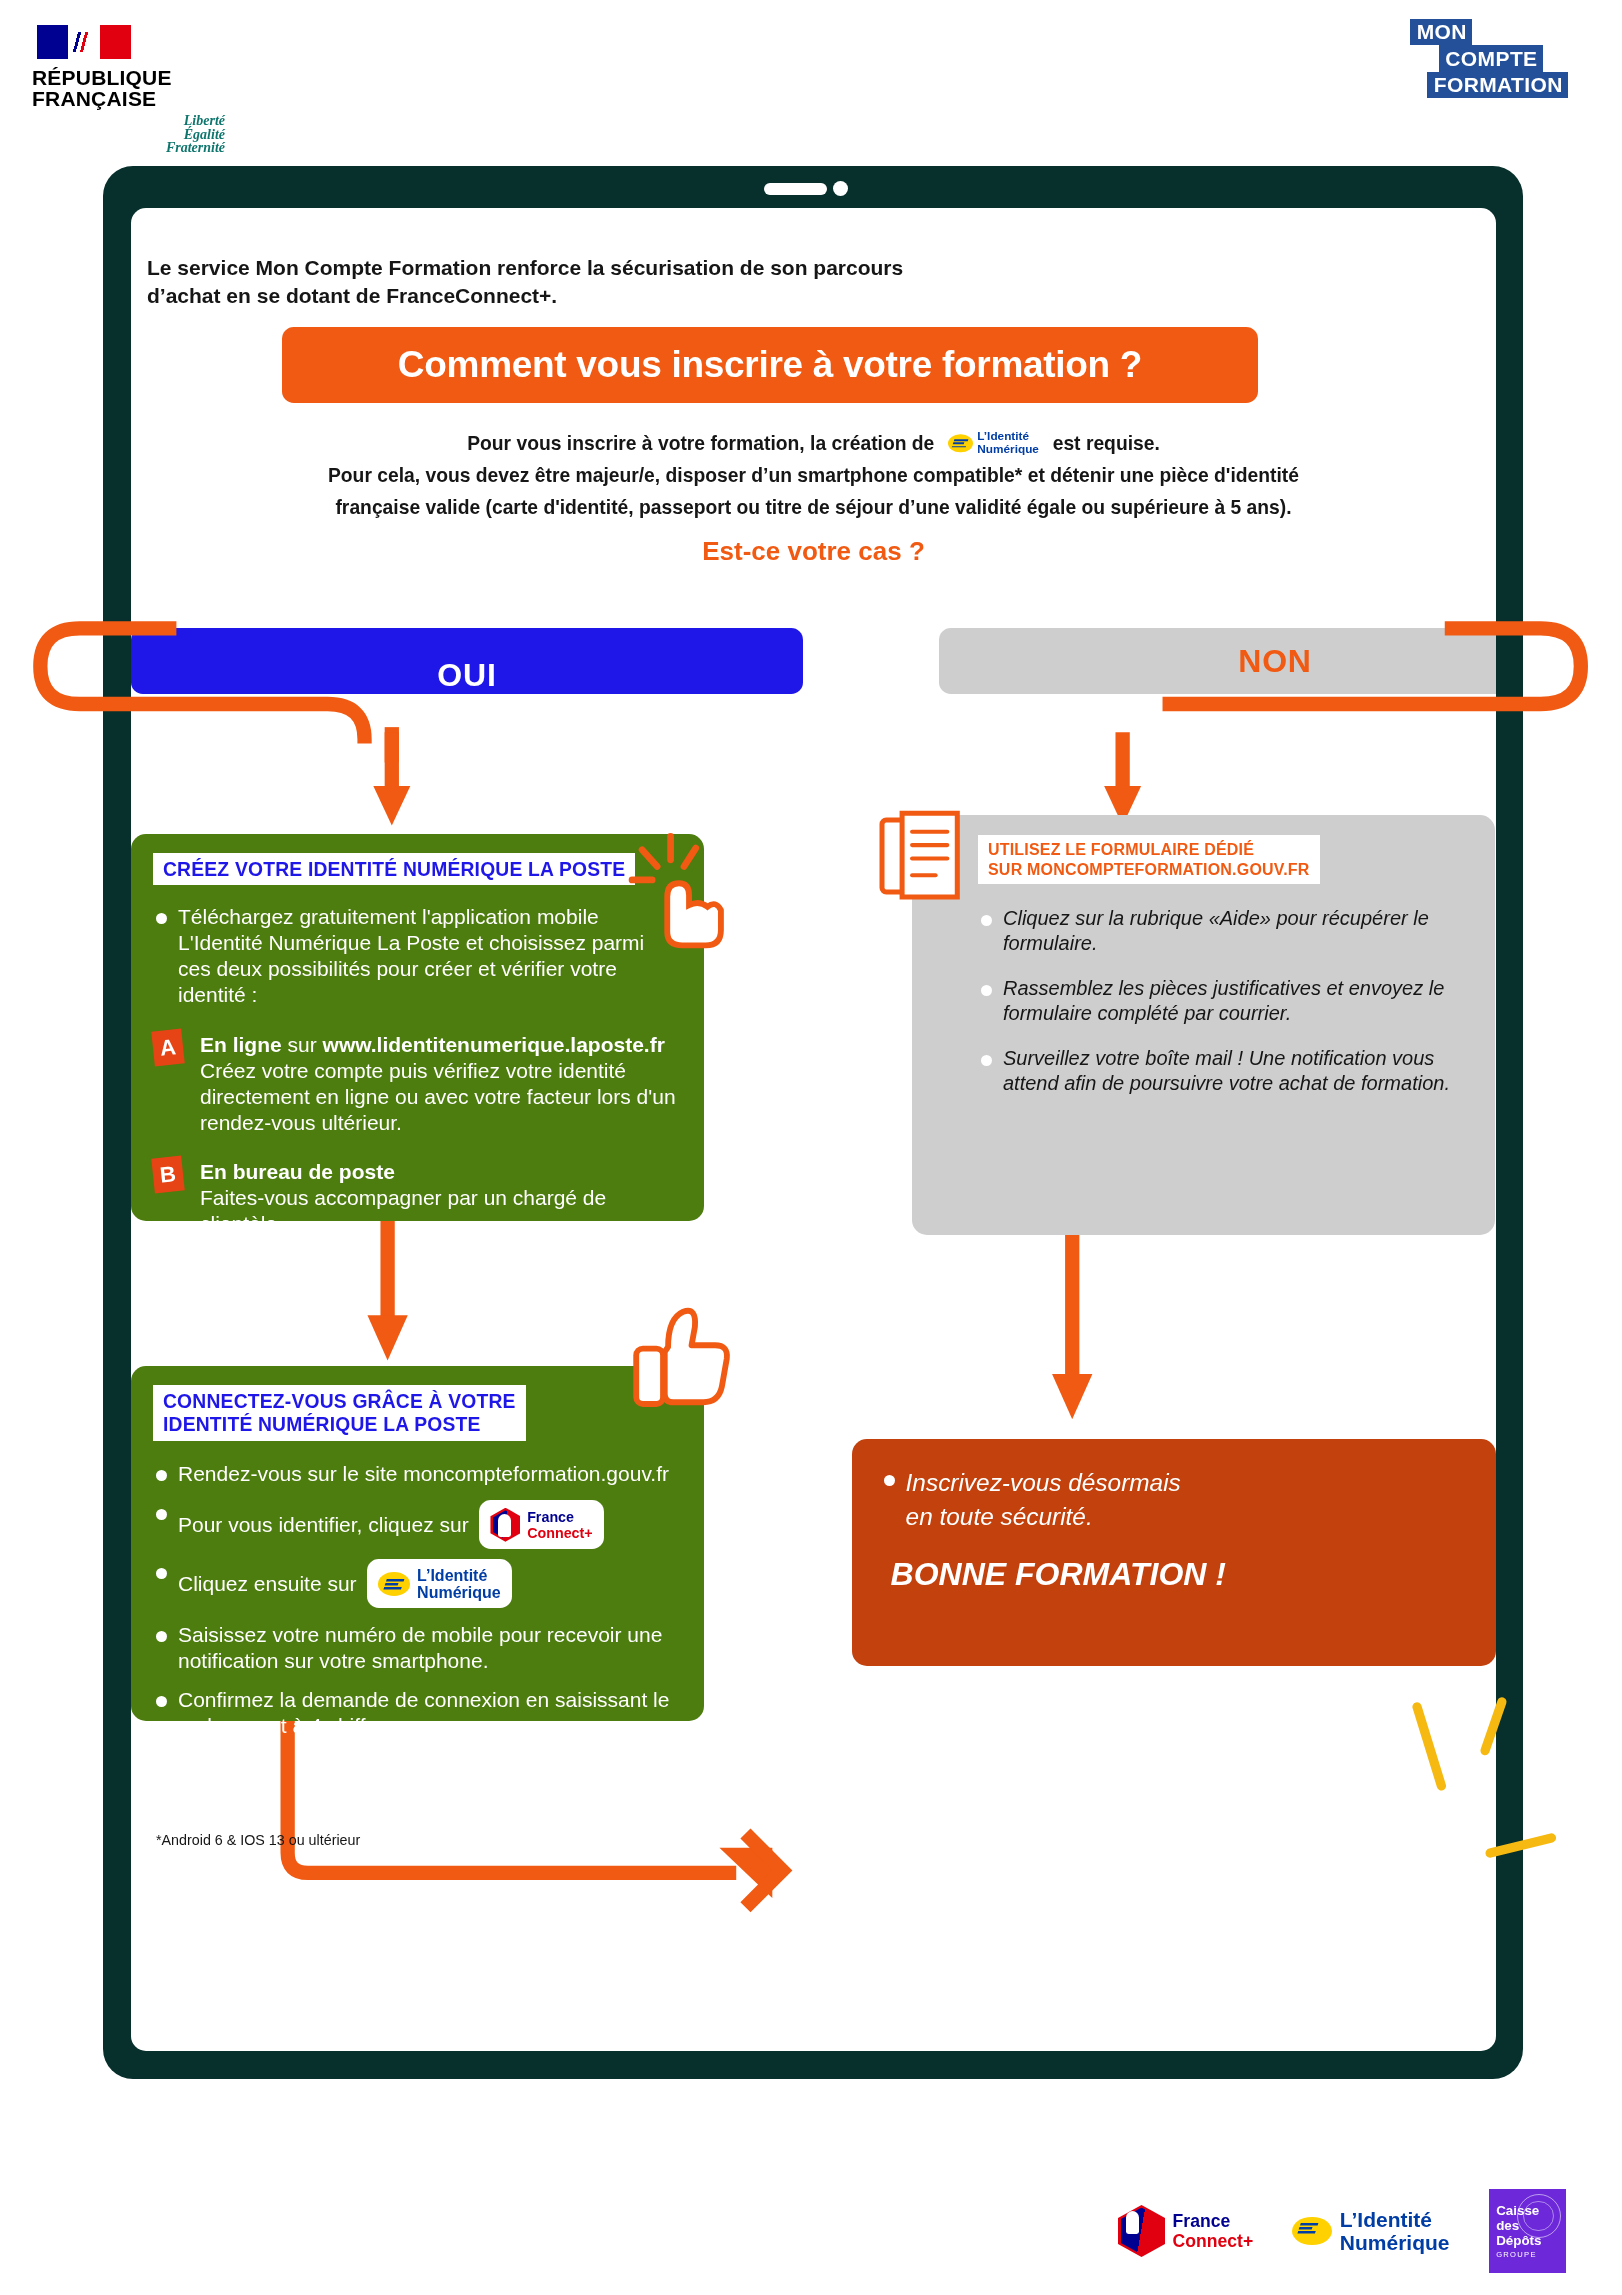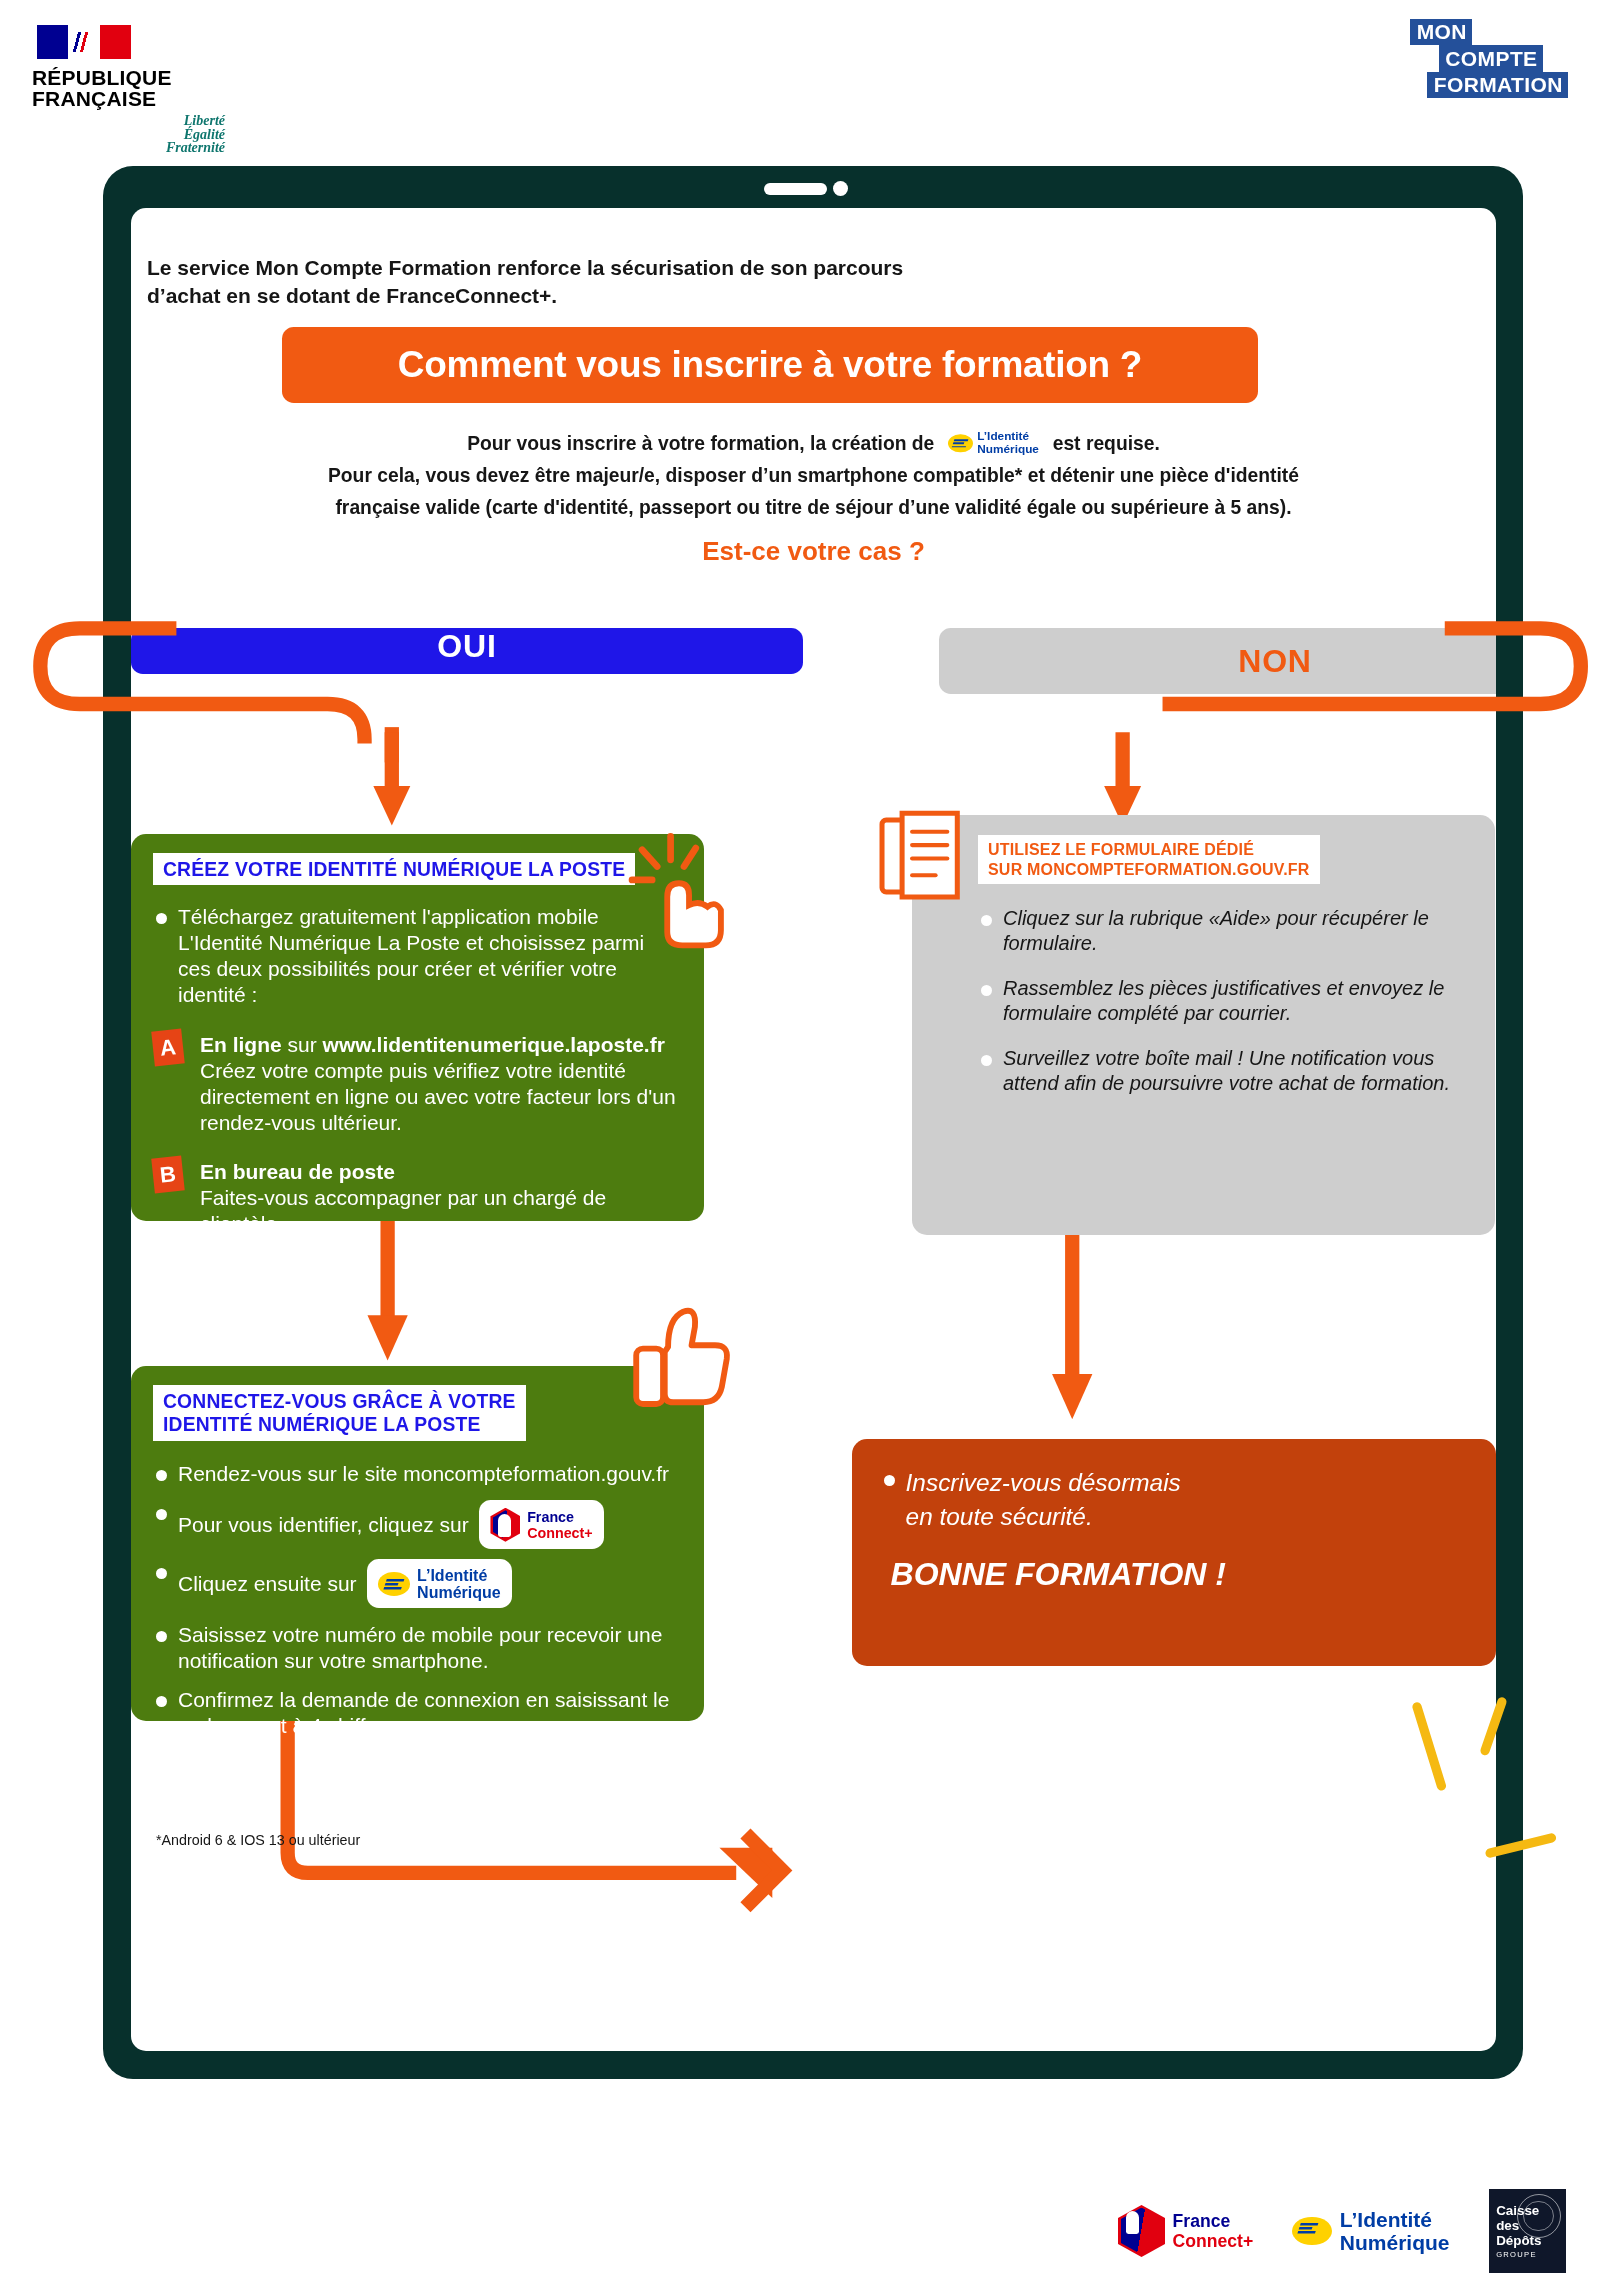--- a/index.html
+++ b/index.html
@@ -103,23 +103,23 @@
       linear-gradient(#003DA5,#003DA5) 0 3.4px/11px 2.1px no-repeat,
       linear-gradient(#003DA5,#003DA5) 0 6.7px/14.3px 2.1px no-repeat;
     transform: skewX(-18deg);
   }
   .idn-inline .txt {
     color: #003DA5; font-weight: bold; font-size: 11.8px; line-height: 12.6px; text-align: left;
   }
 
   
   .pill-oui {
-    position: absolute; left: 0px; top: 420px; width: 672px; height: 46px;
+    position: absolute; left: 0px; top: 420px; width: 672px; height: 66px;
     background: #1F16E8; border-radius: 11.8px;
-    display: flex; align-items: flex-start; justify-content: center;
+    display: flex; align-items: flex-end; justify-content: center;
   }
   .pill-oui span { color: #ffffff; font-weight: bold; font-size: 32px; letter-spacing: 0.8px; }
   .pill-non {
     position: absolute; left: 808px; top: 420px; width: 672px; height: 66px;
     background: #CECECE; border-radius: 11.8px;
     display: flex; align-items: center; justify-content: center;
   }
   .pill-non span { color: #F15A12; font-weight: bold; font-size: 32px; letter-spacing: 0.8px; }
 
   
@@ -202,21 +202,21 @@
     position: absolute; left: 0px; top: 1624px; font-size: 14.3px; color: #161616;
   }
 
   
   .bottom-logos {
     position: absolute; left: 1118px; top: 2189px; display: flex;
     align-items: center; gap: 39px;
   }
   .bl-item { display: flex; align-items: center; gap: 7.6px; }
   .cdc {
-    background: #0f172a; color: #ffffff; width: 77px; height: 84px;
+    background: #6d28d9; color: #ffffff; width: 77px; height: 84px;
     display: flex; flex-direction: column; justify-content: center;
     padding-left: 7.6px; position: relative;
   }
   .cdc .t { font-weight: bold; font-size: 13.4px; line-height: 15px; }
   .cdc .g { font-size: 7.6px; letter-spacing: 1.3px; margin-top: 2.5px; }
   .cdc .seal {
     position: absolute; right: 5px; top: 5px; width: 44px; height: 44px;
     border: 1.7px solid rgba(255,255,255,.55); border-radius: 50%;
   }
   .cdc .seal::after {

